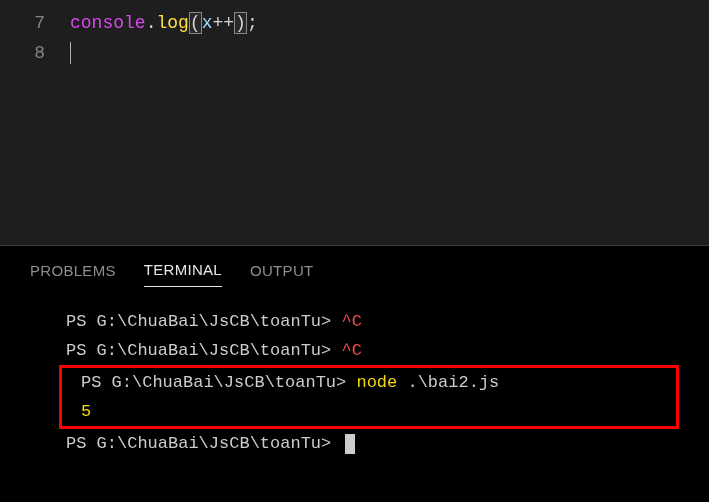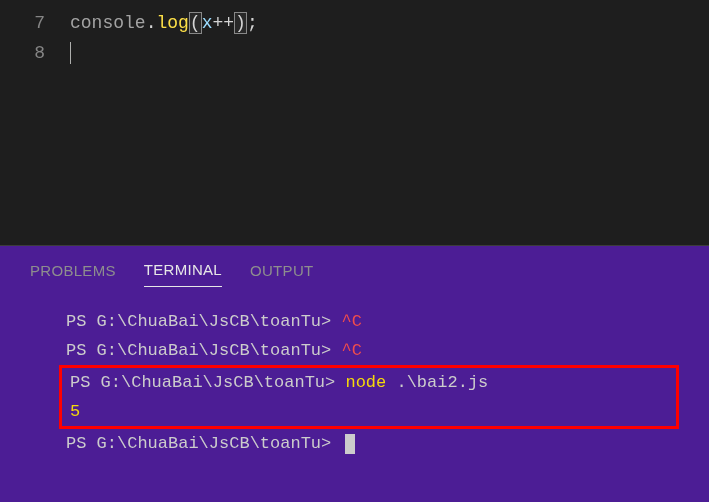--- a/index.html
+++ b/index.html
@@ -29,34 +29,34 @@
     .line-number {
       width: 70px;
       text-align: right;
       padding-right: 25px;
       color: #858585;
       user-select: none;
     }
     .code-content {
       color: #d4d4d4;
     }
-    .code-object { color: #a3a3a3; }
+    .code-object { color: #d946ef; }
     .code-method { color: #fde047; }
     .code-var { color: #9cdcfe; }
     .code-punct { color: #d4d4d4; }
     .bracket-highlight {
       border: 1px solid #888;
       background: rgba(100,100,100,0.15);
     }
     .panel-divider {
       height: 1px;
       background: #3c3c3c;
     }
     .terminal-panel {
-      background: #4c1d95;
+      background: #000000;
       height: 256px;
     }
     .tabs-row {
       display: flex;
       align-items: center;
       padding: 15px 30px 12px 30px;
       gap: 28px;
       font-family: -apple-system, "Segoe UI", sans-serif;
       font-size: 15px;
     }
@@ -78,21 +78,21 @@
       margin-left: 36px;
     }
     .term-line {
       white-space: nowrap;
     }
     .term-prompt { color: #cccccc; }
     .term-red { color: #f14c4c; }
     .term-yellow { color: #f5d90a; }
     .red-box {
       border: 3px solid #ff0000;
-      padding: 0 8px;
+      padding: 0 19px;
       margin-left: -7px;
     }
     .cursor-block {
       display: inline-block;
       width: 10px;
       height: 20px;
       background: #cccccc;
       vertical-align: middle;
       margin-left: 4px;
     }

